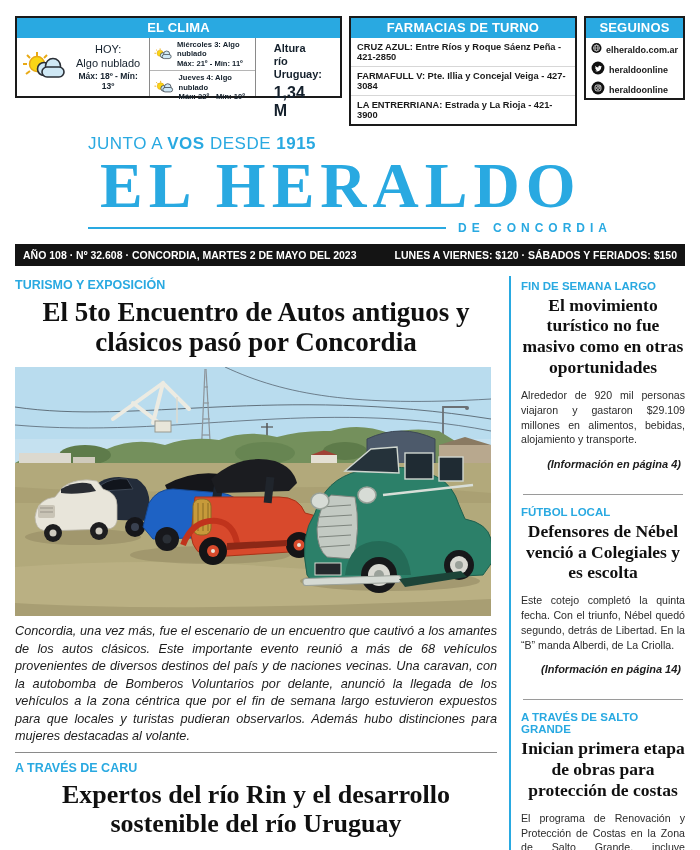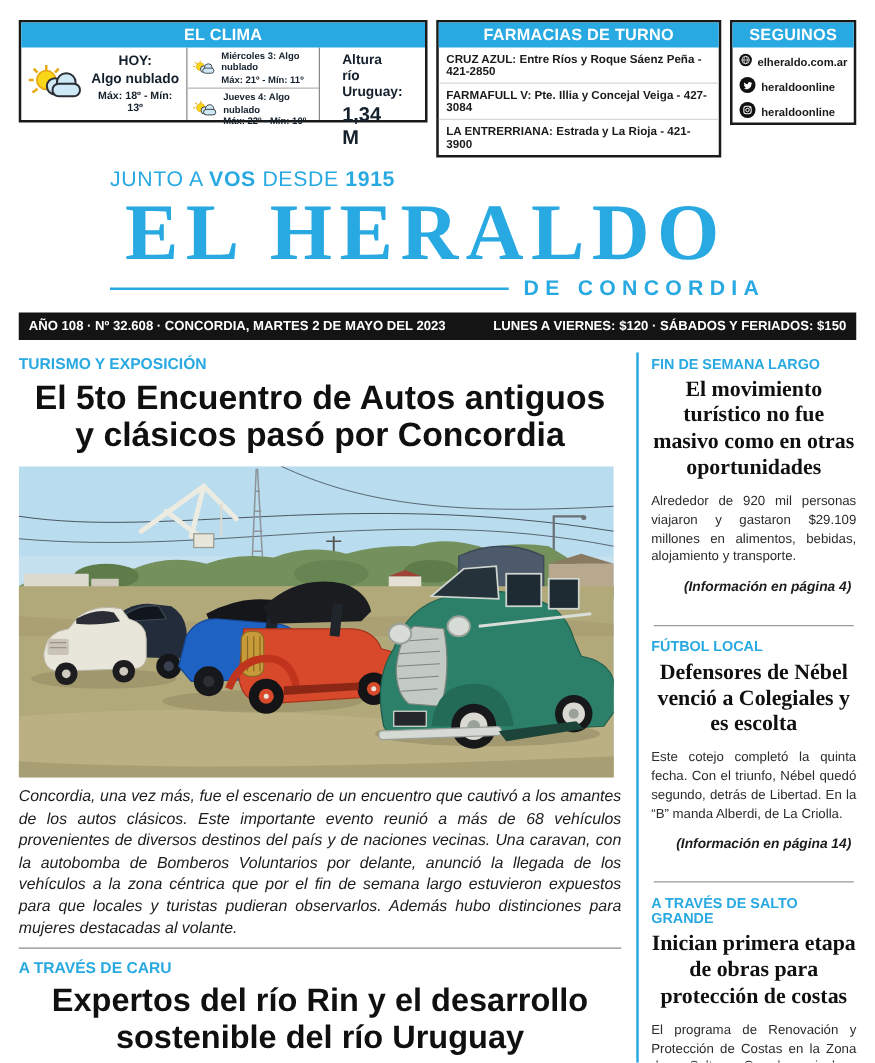--- a/index.html
+++ b/index.html
@@ -7,21 +7,21 @@
   .page{width:670px;margin:0 auto;padding-top:16px;}
 
   
   .topbar{display:flex;gap:7px;align-items:flex-start;}
   .box{border:2px solid #1a1a1a;background:#fff;}
   .box-head{background:#29a9e1;color:#fff;font-weight:bold;text-align:center;font-size:13px;padding:2px 0 3px;letter-spacing:.2px;}
   .clima{width:323px;}
   .clima-body{display:flex;align-items:stretch;height:58px;}
   .clima-today{display:flex;align-items:center;gap:4px;padding:3px 5px;width:138px;}
   .today-text{text-align:center;flex:1;}
-  .today-label,.today-cond{font-weight:bold;font-size:11px;color:#14202c;line-height:1.2;}
+  .today-label,.today-cond{font-weight:normal;font-size:11px;color:#14202c;line-height:1.2;}
   .today-minmax{font-weight:bold;font-size:8.5px;color:#14202c;margin-top:1px;}
   .clima-fc{border-left:1px solid #8a8a8a;width:118px;display:flex;flex-direction:column;}
   .fc-row{display:flex;align-items:center;gap:4px;padding:2px 4px;flex:1;}
   .fc-row.first{border-bottom:1px solid #b5b5b5;}
   .fc-day,.fc-minmax{font-weight:bold;font-size:7.6px;color:#14202c;line-height:1.25;}
   .clima-river{border-left:1px solid #8a8a8a;flex:1;padding:4px 18px;}
   .river-label{font-weight:bold;font-size:11px;color:#14202c;line-height:1.2;}
   .river-value{font-weight:bold;font-size:16px;color:#14202c;margin-top:2px;}
   .farmacias{width:226px;}
   .farm-row{font-weight:bold;font-size:9.3px;padding:4px 6px;border-bottom:1px solid #d7d7d7;color:#1a1a1a;}
@@ -30,32 +30,32 @@
   .soc-row{display:flex;align-items:flex-end;gap:4px;padding:3px 5px;}
   .soc-label{font-weight:bold;font-size:9px;color:#1a1a1a;}
 
   
   .masthead{margin:8px 0 0 73px;width:524px;}
   .tagline{color:#29a9e1;font-size:17px;letter-spacing:.5px;}
   .tagline .b{font-weight:bold;}
   .mast-title{font-family:"Liberation Serif",serif;font-weight:bold;color:#29a9e1;font-size:64px;line-height:.95;margin:2px 12px 0;letter-spacing:6px;white-space:nowrap;}
   .subtitle-row{display:flex;align-items:center;gap:12px;margin-top:4px;}
   .subtitle-rule{flex:1;height:2px;background:#29a9e1;}
-  .subtitle-text{color:#29a9e1;font-weight:bold;font-size:17px;letter-spacing:5px;}
+  .subtitle-text{color:#29a9e1;font-weight:bold;font-size:12px;letter-spacing:5px;}
 
   
   .dateline{margin-top:9px;background:#141414;color:#fff;display:flex;justify-content:space-between;align-items:center;padding:5px 8px;font-weight:bold;font-size:10.5px;}
 
   
   .content{display:flex;margin-top:10px;}
   .maincol{width:482px;padding-right:12px;}
   .sidebar{flex:1;border-left:2px solid #29a9e1;padding-left:10px;}
 
   .kicker{color:#29a9e1;font-weight:bold;font-size:12.5px;margin:2px 0 5px;}
-  .headline{font-family:Liberation Sans, sans-serif;font-weight:bold;text-align:center;color:#101010;font-size:27px;line-height:1.12;margin:0 6px 10px;}
+  .headline{font-family:Liberation Serif, serif;font-weight:bold;text-align:center;color:#101010;font-size:27px;line-height:1.12;margin:0 6px 10px;}
   .headline.second{font-size:26px;margin-top:2px;}
   .photo{display:block;width:476px;height:249px;margin:2px 0 4px;}
   .body-text{font-style:italic;font-size:12.7px;line-height:1.38;text-align:justify;color:#1c1c1c;margin:7px 0 2px;}
   .page-ref{font-weight:bold;font-style:italic;font-size:12px;text-align:right;margin:3px 0 6px;color:#1c1c1c;}
   .main-sep{border:none;border-top:1px solid #8a8a8a;margin:6px 0 8px;}
 
   .s-article{padding:2px 0 4px;}
   .s-kicker{color:#29a9e1;font-weight:bold;font-size:11.5px;margin:2px 0 3px;}
   .s-headline{font-family:"Liberation Serif",serif;font-weight:bold;text-align:center;font-size:17.5px;line-height:1.18;margin:3px 0 9px;color:#101010;}
   .s-body{font-size:10.6px;line-height:1.4;text-align:justify;color:#2b2b2b;}

